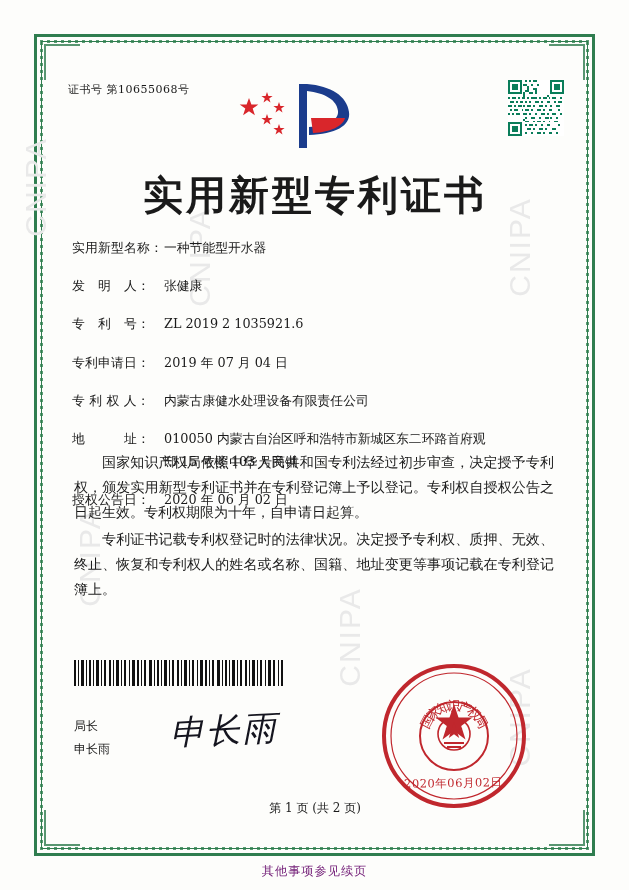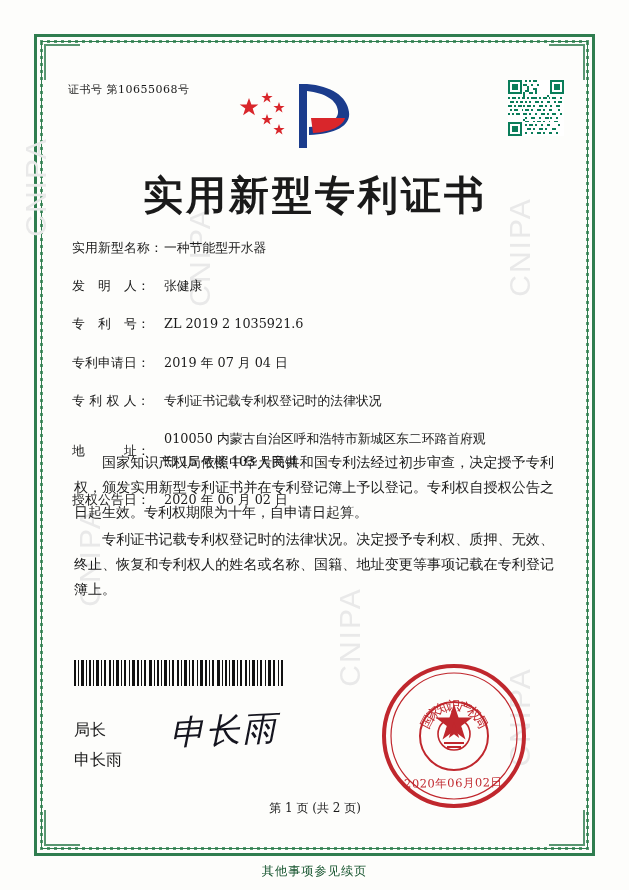--- a/index.html
+++ b/index.html
@@ -121,21 +121,21 @@
 
   .fields {
     position: absolute;
     left: 12px; top: 178px;
     width: 488px;
     font-size: 12.8px;
     line-height: 1.5;
   }
   .row {
     display: flex;
-    align-items: center;
+    align-items: flex-start;
     margin-bottom: 19px;
   }
   .lab {
     width: 92px;
     flex: 0 0 92px;
     white-space: nowrap;
     letter-spacing: .2px;
   }
   .val { flex: 1 1 auto; }
   .val .line2 { display: block; margin-top: 4px; }
@@ -158,21 +158,21 @@
   .barcode {
     position: absolute;
     left: 14px; top: 600px;
     width: 210px; height: 26px;
   }
   .barcode svg { display:block; }
 
   .signature-block {
     position: absolute;
     left: 14px; top: 655px;
-    font-size: 16px;
+    font-size: 12px;
     line-height: 1.9;
   }
   .sig-script {
     position: absolute;
     left: 110px; top: 648px;
     font-size: 34px;
     font-family: "DejaVu Serif", "Liberation Serif", serif;
     font-style: italic;
     letter-spacing: 2px;
     color: #15151f;
@@ -200,21 +200,21 @@
     left: 0; right: 0; top: 740px;
     text-align: center;
     font-size: 12px;
   }
 
   .footer-note {
     position: absolute;
     left: 0; right: 0; bottom: 10px;
     text-align: center;
     font-size: 12.2px;
-    color: #14532d;
+    color: #701a75;
     letter-spacing: 1px;
   }
 </style>
 </head>
 <body>
 
 <div class="page">
 
   <div class="border-outer"></div>
   <div class="border-pattern"></div>
@@ -382,21 +382,21 @@
         <div class="val">ZL 2019 2 1035921.6</div>
       </div>
 
       <div class="row">
         <div class="lab">专利申请日：</div>
         <div class="val">2019 年 07 月 04 日</div>
       </div>
 
       <div class="row">
         <div class="lab">专 利 权 人：</div>
-        <div class="val">专利证书记载专利权登记时的法律状况</div>
+        <div class="val">内蒙古康健水处理设备有限责任公司</div>
       </div>
 
       <div class="row">
         <div class="lab">地　　　址：</div>
         <div class="val">
           <span>010050 内蒙古自治区呼和浩特市新城区东二环路首府观</span>
           <span class="line2">邸 15 号楼 103 号商铺</span>
         </div>
       </div>
 

